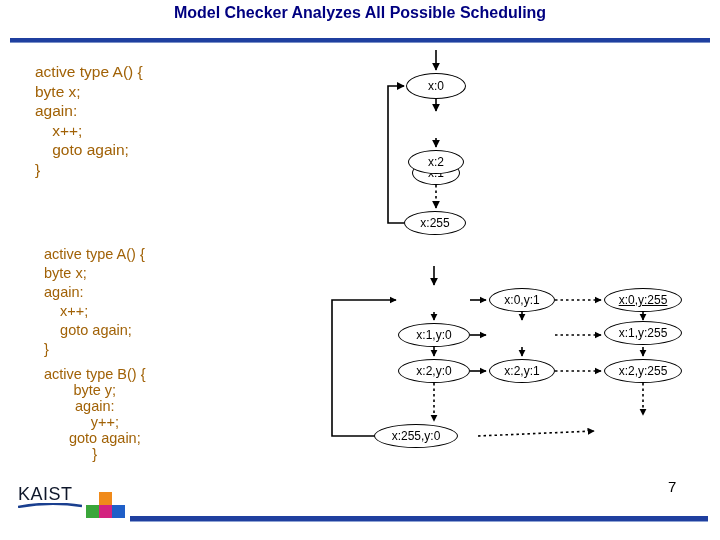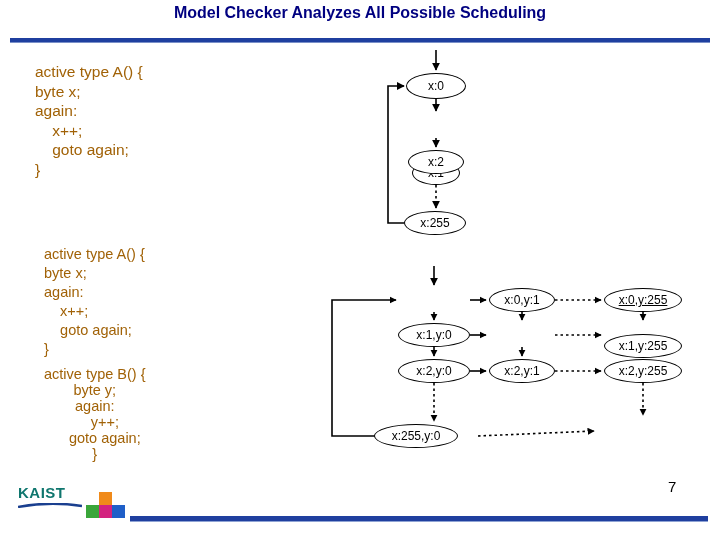--- a/index.html
+++ b/index.html
@@ -86,23 +86,23 @@
   
   .logo {
     position: absolute;
     left: 18px;
     top: 484px;
     width: 66px;
     height: 22px;
   }
   .logo-text {
     font-family: "Liberation Sans", sans-serif;
-    font-size: 15px;
-    font-weight: bold;
-    color: #0f766e;
+    font-size: 18px;
+    font-weight: normal;
+    color: #0f172a;
     letter-spacing: 0.5px;
   }
   .logo-swoosh {
     position: absolute;
     left: 0px;
     top: 19px;
     width: 64px;
     height: 5px;
   }
   .sq {
@@ -213,21 +213,21 @@
 
   <div class="node" style="left:406px; top:73px; width:60px; height:26px;">x:0</div>
   <div class="node" style="left:412px; top:114px; width:48px; height:24px;margin-top:47px;">x:1</div>
   <div class="node" style="left:408px; top:150px; width:56px; height:24px;">x:2</div>
   <div class="node" style="left:404px; top:211px; width:62px; height:24px;">x:255</div>
 
   <div class="node" style="left:489px; top:288px; width:66px; height:24px;">x:0,y:1</div>
   <div class="node" style="left:604px; top:288px; width:78px; height:24px;text-decoration:underline;">x:0,y:255</div>
 
   <div class="node" style="left:398px; top:323px; width:72px; height:24px;">x:1,y:0</div>
-  <div class="node" style="left:604px; top:334px; width:78px; height:24px;">x:1,y:255</div>
+  <div class="node" style="left:604px; top:321px; width:78px; height:24px;">x:1,y:255</div>
 
   <div class="node" style="left:398px; top:359px; width:72px; height:24px;">x:2,y:0</div>
   <div class="node" style="left:489px; top:359px; width:66px; height:24px;">x:2,y:1</div>
   <div class="node" style="left:604px; top:359px; width:78px; height:24px;">x:2,y:255</div>
 
   <div class="node" style="left:374px; top:424px; width:84px; height:24px;">x:255,y:0</div>
 
   <div class="logo">
     <span class="logo-text">KAIST</span>
     <svg class="logo-swoosh" viewBox="0 0 64 5">

